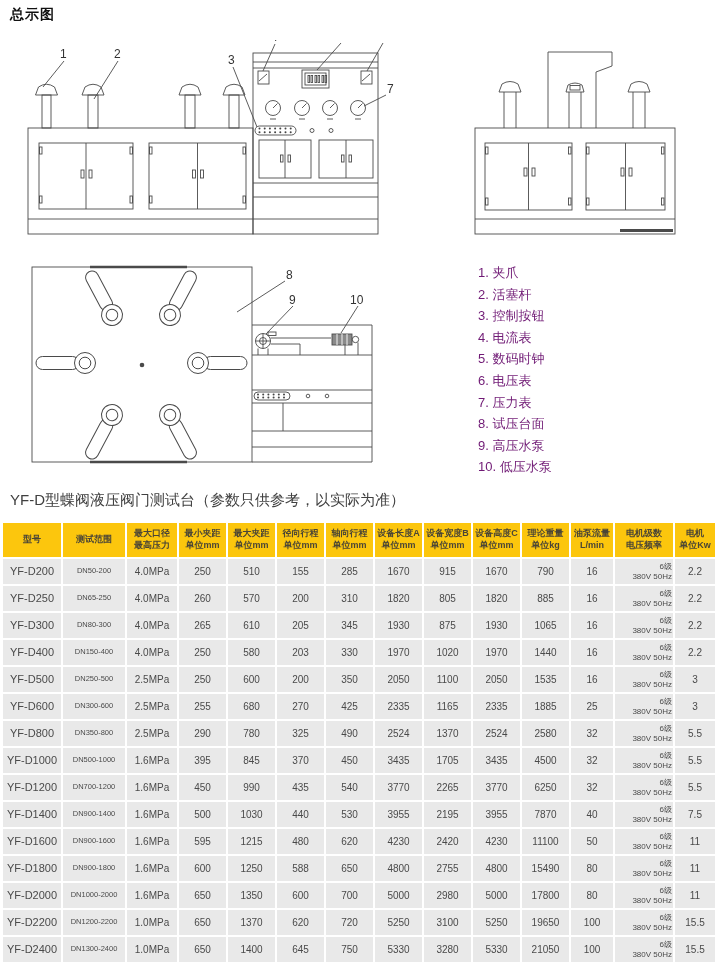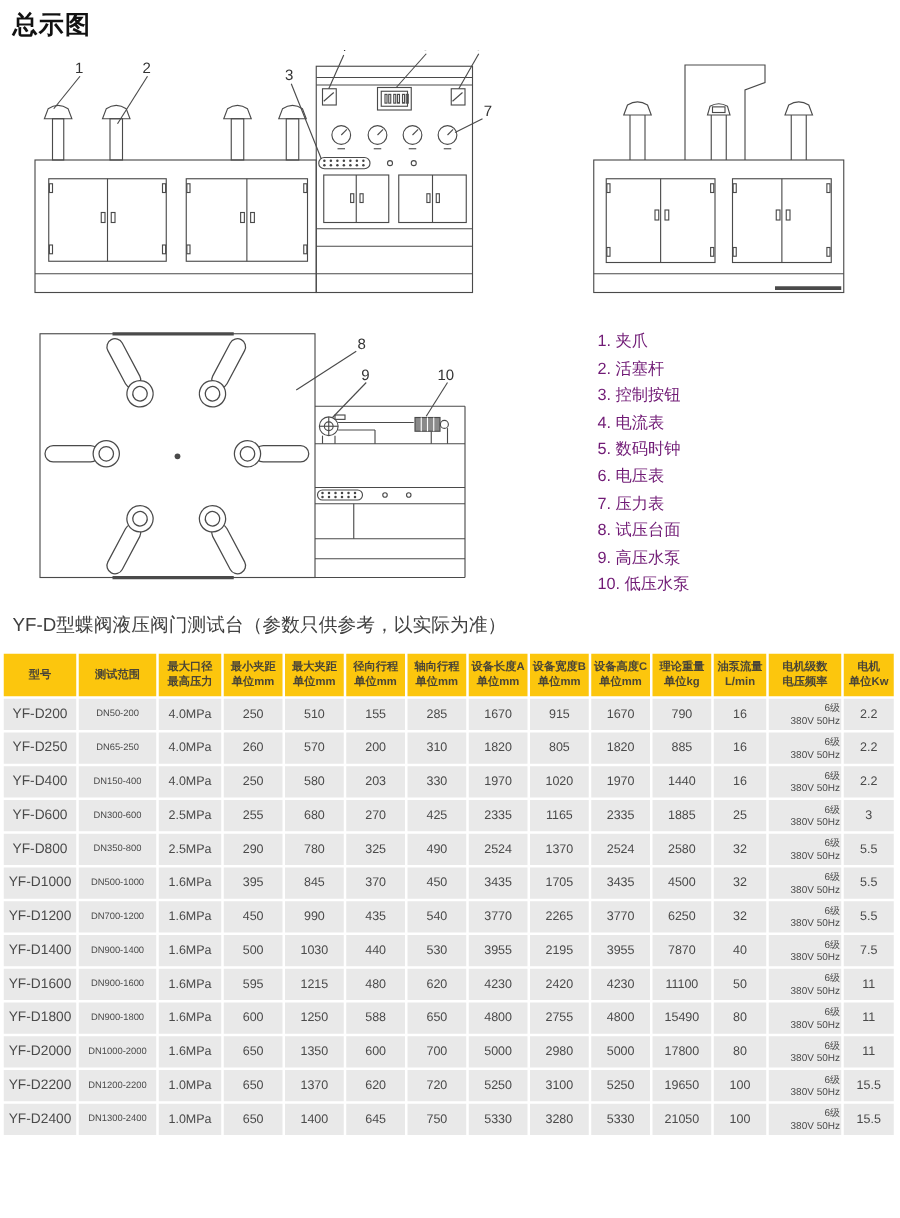--- a/index.html
+++ b/index.html
@@ -1,18 +1,18 @@
 <!DOCTYPE html>
 <html><head>
 <meta charset="utf-8">
 <style>
   html,body{margin:0;padding:0;background:#fff;}
   .page{position:relative;width:720px;height:974px;background:#fff;overflow:hidden;
         font-family:"Liberation Sans","DejaVu Sans",sans-serif;color:#222;}
-  .page-title{position:absolute;left:10px;top:6px;font-size:20px;font-weight:bold;color:#111;letter-spacing:1px;text-align:center;}
+  .page-title{position:absolute;left:10px;top:6px;font-size:14px;font-weight:bold;color:#111;letter-spacing:1px;text-align:center;}
   .diagram-svg{position:absolute;left:0;top:40px;}
   .ln{stroke:#4a4a4a;fill:none;stroke-width:0.9;}
   .callout-text{font-size:12px;fill:#333;font-family:"Liberation Sans",sans-serif;}
   .legend{position:absolute;left:478px;top:262px;font-size:13px;color:#701a75;}
   .legend-item{height:21.6px;line-height:21.6px;white-space:nowrap;}
   .table-title{position:absolute;left:10px;top:491px;font-size:15px;color:#404040;}
   .spec-table{position:absolute;left:1px;top:521px;width:636px;border-collapse:separate;border-spacing:2px;table-layout:fixed;}
   .spec-table th{background:#fcc60d;color:#4a4536;font-size:9px;font-weight:bold;height:34px;
                  white-space:pre-line;line-height:1.3;padding:0 1px;text-align:center;}
   .spec-table td{background:#e9e9e9;color:#4a4a4a;font-size:10px;text-align:center;height:25px;
@@ -359,37 +359,71 @@
       <td>1820</td>
       <td>805</td>
       <td>1820</td>
       <td>885</td>
       <td>16</td>
       <td>6级
 380V 50Hz</td>
       <td>2.2</td>
     </tr>
         <tr>
+      <td>YF-D300</td>
+      <td>DN80-300</td>
+      <td>4.0MPa</td>
+      <td>265</td>
+      <td>610</td>
+      <td>205</td>
+      <td>345</td>
+      <td>1930</td>
+      <td>875</td>
+      <td>1930</td>
+      <td>1065</td>
+      <td>16</td>
+      <td>6级
+380V 50Hz</td>
+      <td>2.2</td>
+    </tr>
+        <tr>
       <td>YF-D400</td>
       <td>DN150-400</td>
       <td>4.0MPa</td>
       <td>250</td>
       <td>580</td>
       <td>203</td>
       <td>330</td>
       <td>1970</td>
       <td>1020</td>
       <td>1970</td>
       <td>1440</td>
       <td>16</td>
       <td>6级
 380V 50Hz</td>
       <td>2.2</td>
     </tr>
         <tr>
+      <td>YF-D500</td>
+      <td>DN250-500</td>
+      <td>2.5MPa</td>
+      <td>250</td>
+      <td>600</td>
+      <td>200</td>
+      <td>350</td>
+      <td>2050</td>
+      <td>1100</td>
+      <td>2050</td>
+      <td>1535</td>
+      <td>16</td>
+      <td>6级
+380V 50Hz</td>
+      <td>3</td>
+    </tr>
+        <tr>
       <td>YF-D600</td>
       <td>DN300-600</td>
       <td>2.5MPa</td>
       <td>255</td>
       <td>680</td>
       <td>270</td>
       <td>425</td>
       <td>2335</td>
       <td>1165</td>
       <td>2335</td>

